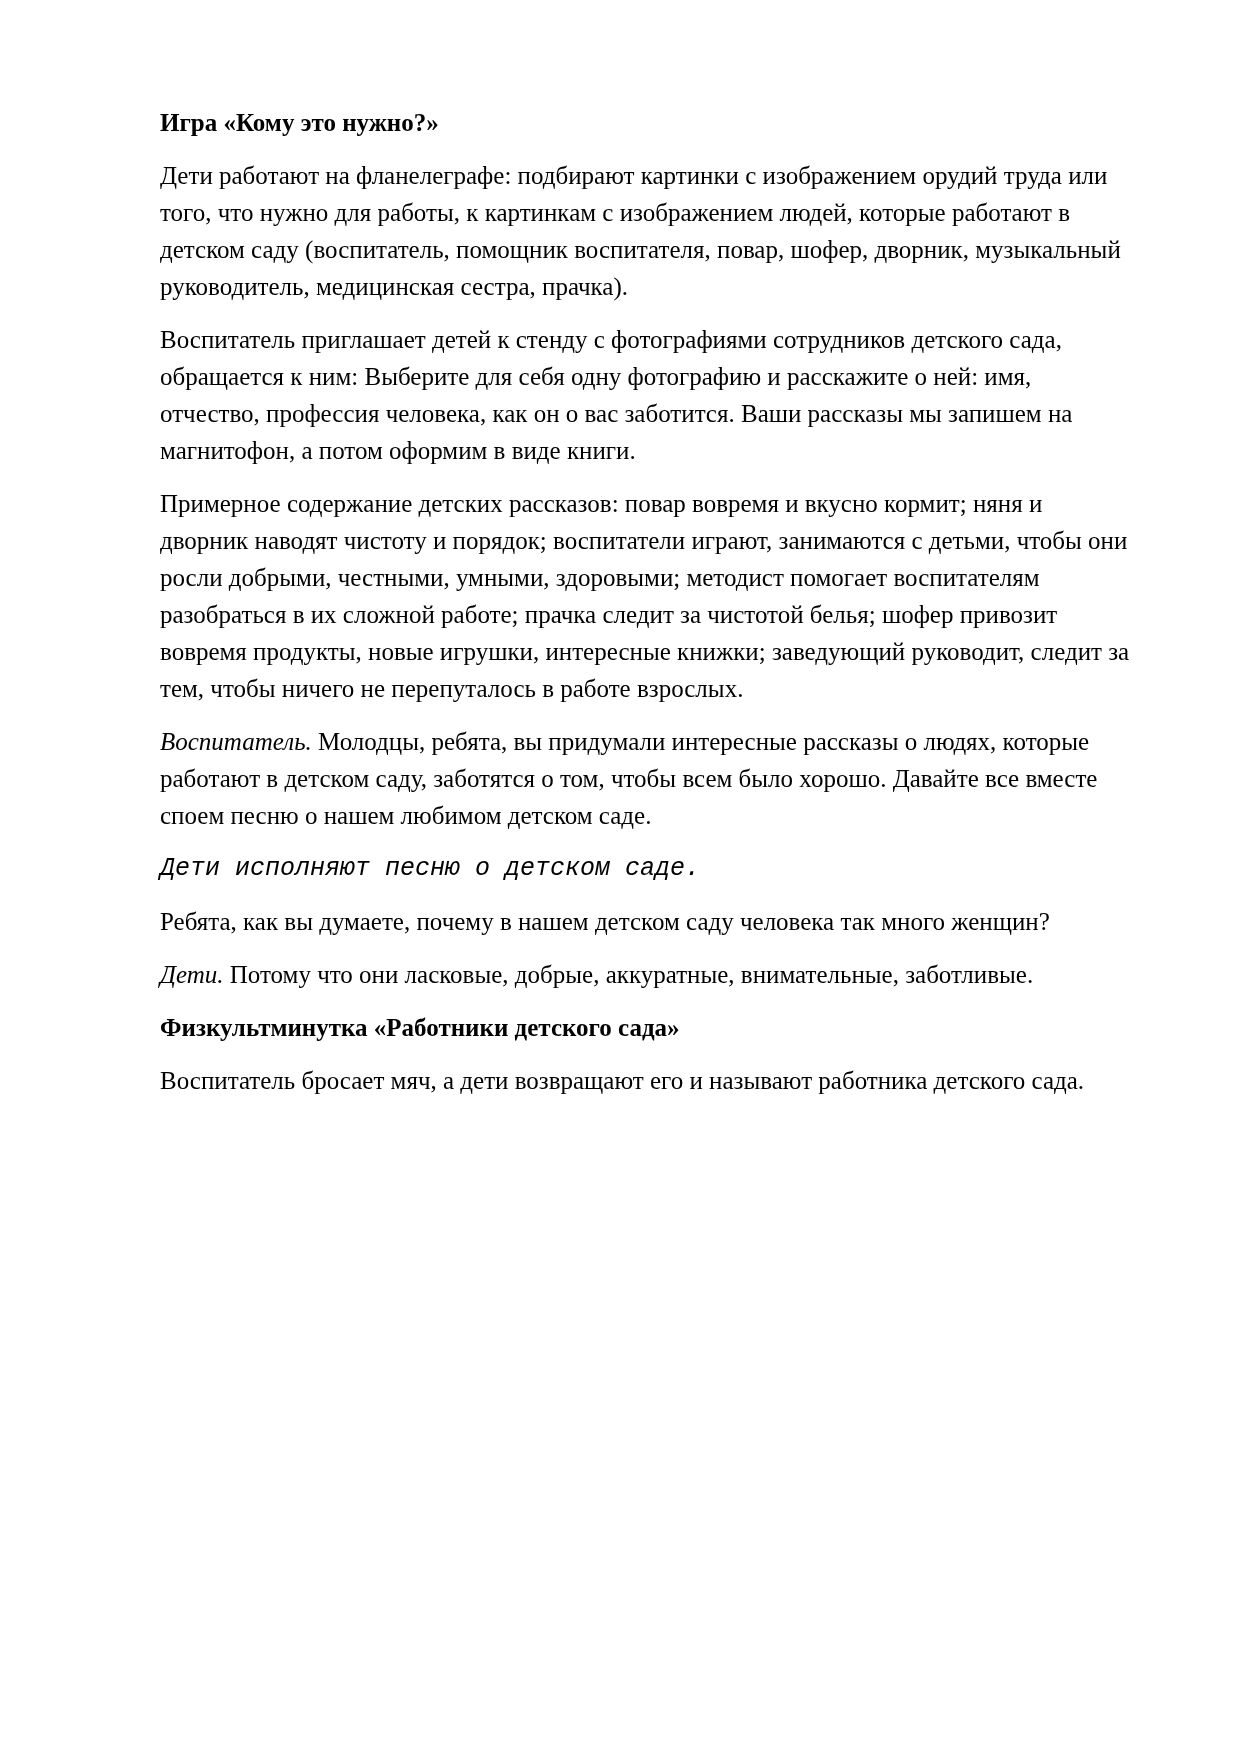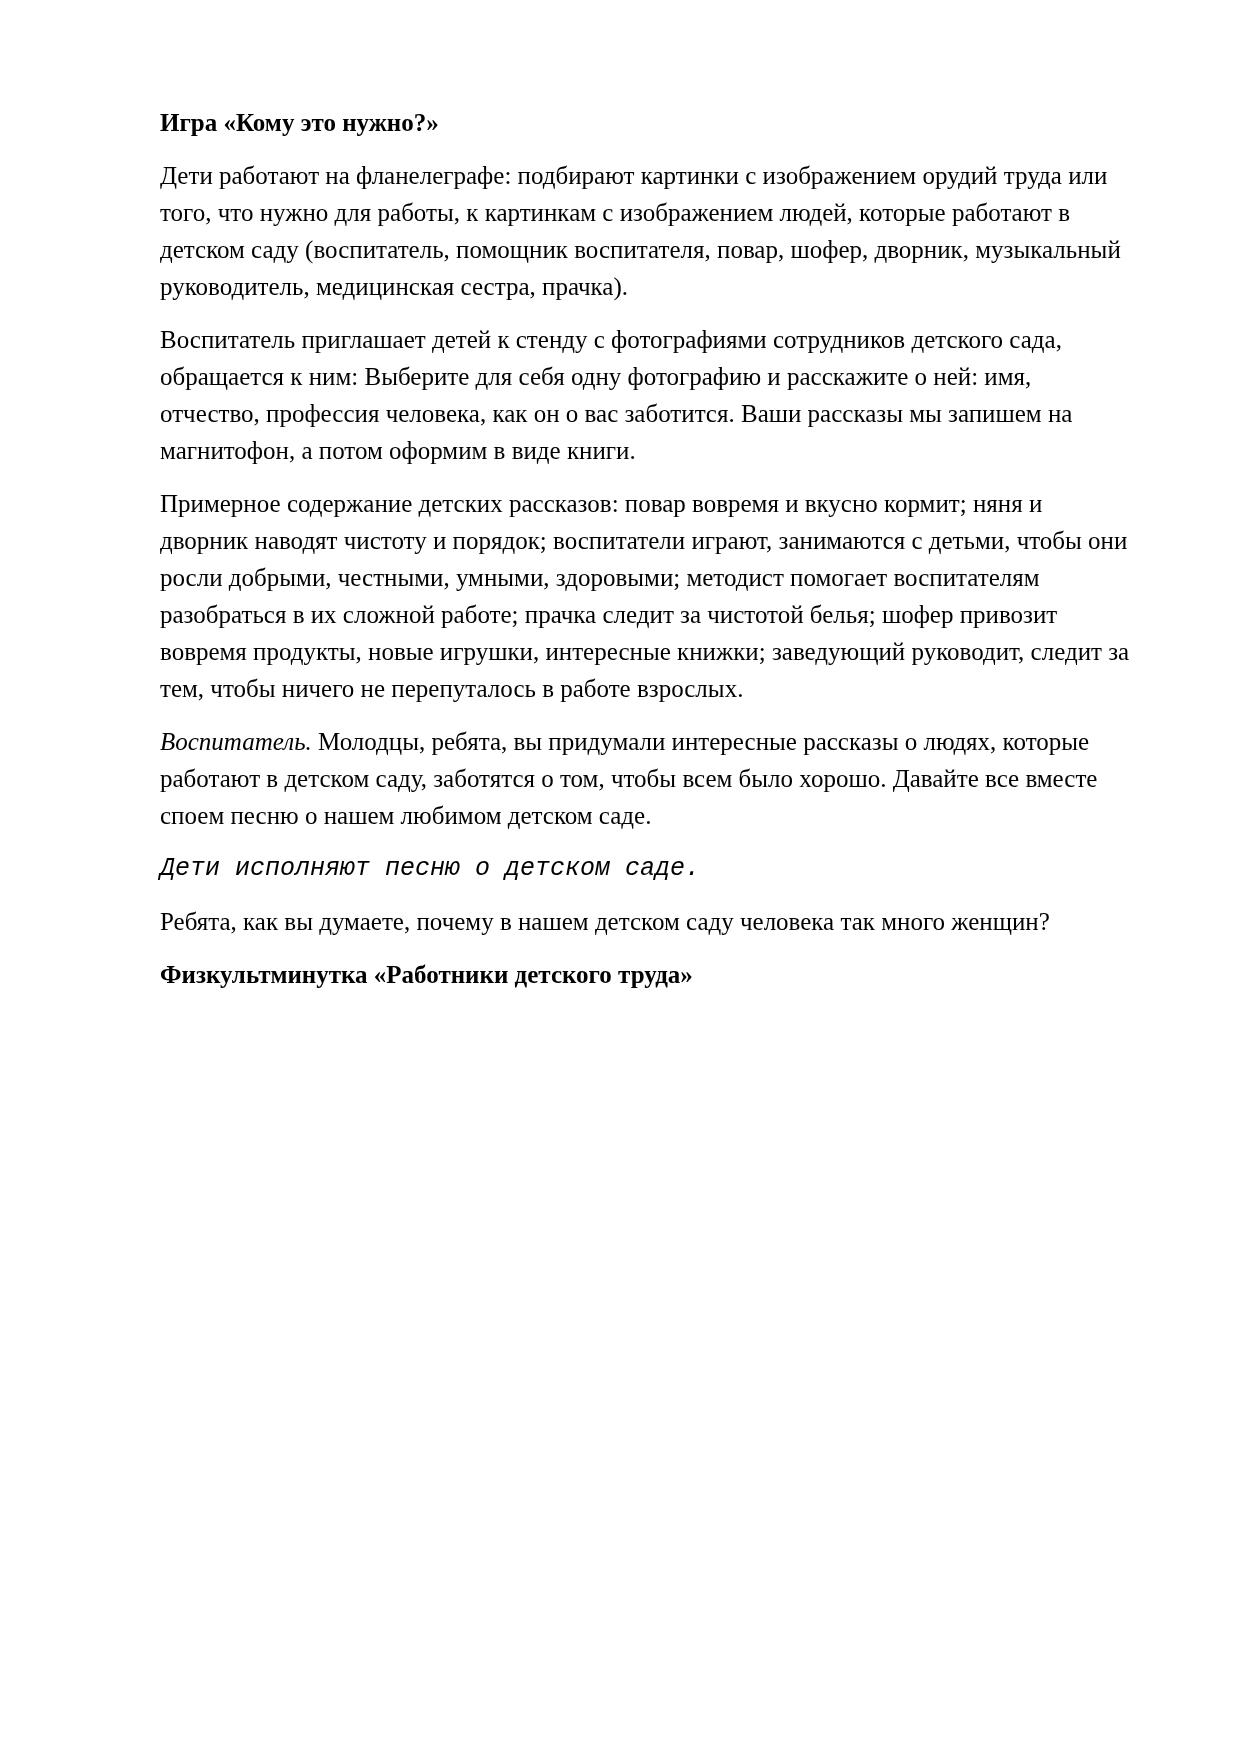--- a/index.html
+++ b/index.html
@@ -50,20 +50,22 @@
   <p class="para">Воспитатель приглашает детей к стенду с фотографиями сотрудников детского сада, обращается к ним: Выберите для себя одну фотографию и расскажите о ней: имя, отчество, профессия человека, как он о вас заботится. Ваши рассказы мы запишем на магнитофон, а потом оформим в виде книги.</p>
 
   <p class="para">Примерное содержание детских рассказов: повар вовремя и вкусно кормит; няня и дворник наводят чистоту и порядок; воспитатели играют, занимаются с детьми, чтобы они росли добрыми, честными, умными, здоровыми; методист помогает воспитателям разобраться в их сложной работе; прачка следит за чистотой белья; шофер привозит вовремя продукты, новые игрушки, интересные книжки; заведующий руководит, следит за тем, чтобы ничего не перепуталось в работе взрослых.</p>
 
   <p class="para"><em class="lead">Воспитатель.</em><span> Молодцы, ребята, вы придумали интересные рассказы о людях, которые работают в детском саду, заботятся о том, чтобы всем было хорошо. Давайте все вместе споем песню о нашем любимом детском саде.</span></p>
 
   <p class="para italic-para">Дети исполняют песню о детском саде.</p>
 
   <p class="para">Ребята, как вы думаете, почему в нашем детском саду человека так много женщин?</p>
 
+  <p class="para"><em class="lead">Дети.</em><span> Потому что они ласковые, добрые, аккуратные, внимательные, заботливые.</span></p>
 
 
-  <p class="heading">Физкультминутка «Работники детского труда»</p>
+  <p class="heading">Физкультминутка «Работники детского сада»</p>
 
+  <p class="para">Воспитатель бросает мяч, а дети возвращают его и называют работника детского сада.</p>
 
 
 
 </div>
 
 </body></html>

